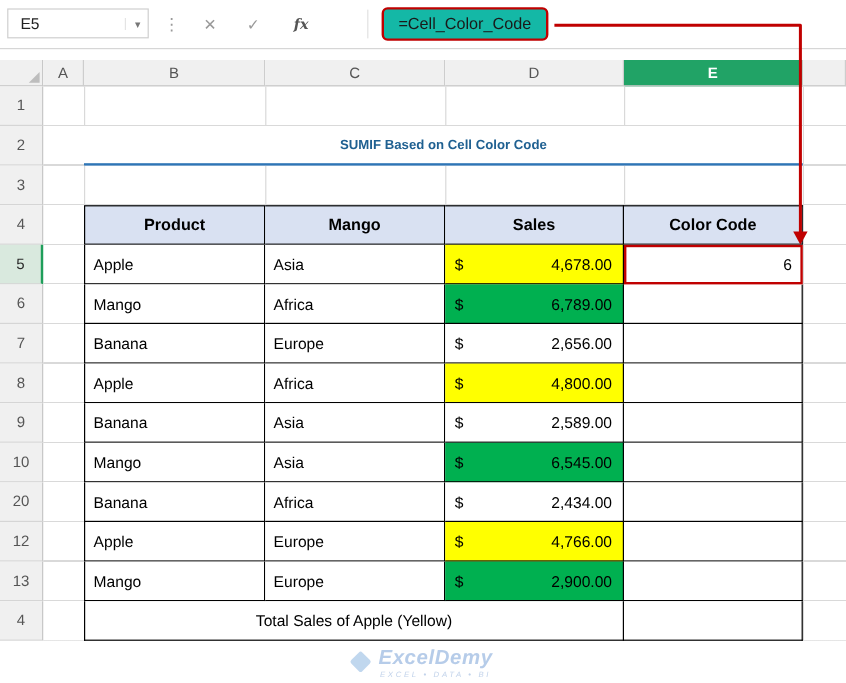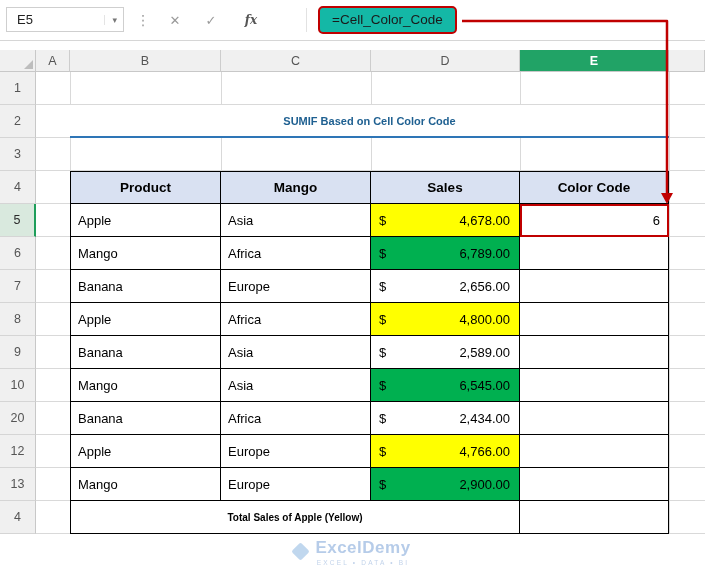--- a/index.html
+++ b/index.html
@@ -57,36 +57,36 @@
   .vline { position:absolute; top:0; width:1px; height:462px; background:#d9d9d9; }
 
   .tc { position:relative; z-index:1; background:#ffffff;
         border-right:1px solid #000; border-bottom:1px solid #000;
         display:flex; align-items:center; font-size:13px; color:#000; box-sizing:border-box; }
   .bl { border-left:1px solid #000; }
   .bt { border-top:1px solid #000; }
   .th { font-weight:bold; justify-content:center; font-size:13.5px; }
   .tl { padding-left:7px; }
   .sales { justify-content:space-between; padding:0 9px 0 8px; }
-  .total { font-weight:bold; justify-content:center; font-size:10px; }
+  .total { font-weight:normal; justify-content:center; font-size:13px; }
   .sel-cell { border:2.5px solid #C00000; justify-content:flex-end; padding-right:7px; z-index:2; }
 
   .title-cell { grid-area:2 / 2 / 3 / 6; position:relative; z-index:1; background:#fff;
                 display:flex; align-items:center; justify-content:center;
                 font-weight:bold; font-size:11px; color:#1F6091;
                 border-bottom:2px solid #2E75B6; box-sizing:border-box; }
 
   
   .overlay { position:absolute; left:0; top:0; width:705px; height:569px;
              z-index:6; pointer-events:none; }
 
   
   .watermark { position:absolute; left:0; top:534px; width:705px; height:35px;
                display:flex; align-items:center; justify-content:center; gap:8px;
-               background:#ffffff; opacity:.9; }
+               background:#ffffff; opacity:.9;font-style:italic; }
   .wm-logo { width:13px; height:13px; background:#AECBEA; transform:rotate(45deg);
              border-radius:2px; opacity:.85; }
   .wm-col { display:flex; flex-direction:column; align-items:center; }
   .wm-name { font-weight:bold; font-size:17px; color:#AFC7E7; letter-spacing:.5px; }
   .wm-tag { font-size:6.5px; letter-spacing:2.2px; color:#BCCFE9; margin-top:1px; }
 </style>
 </head>
 <body>
 
 <div class="topbar">

